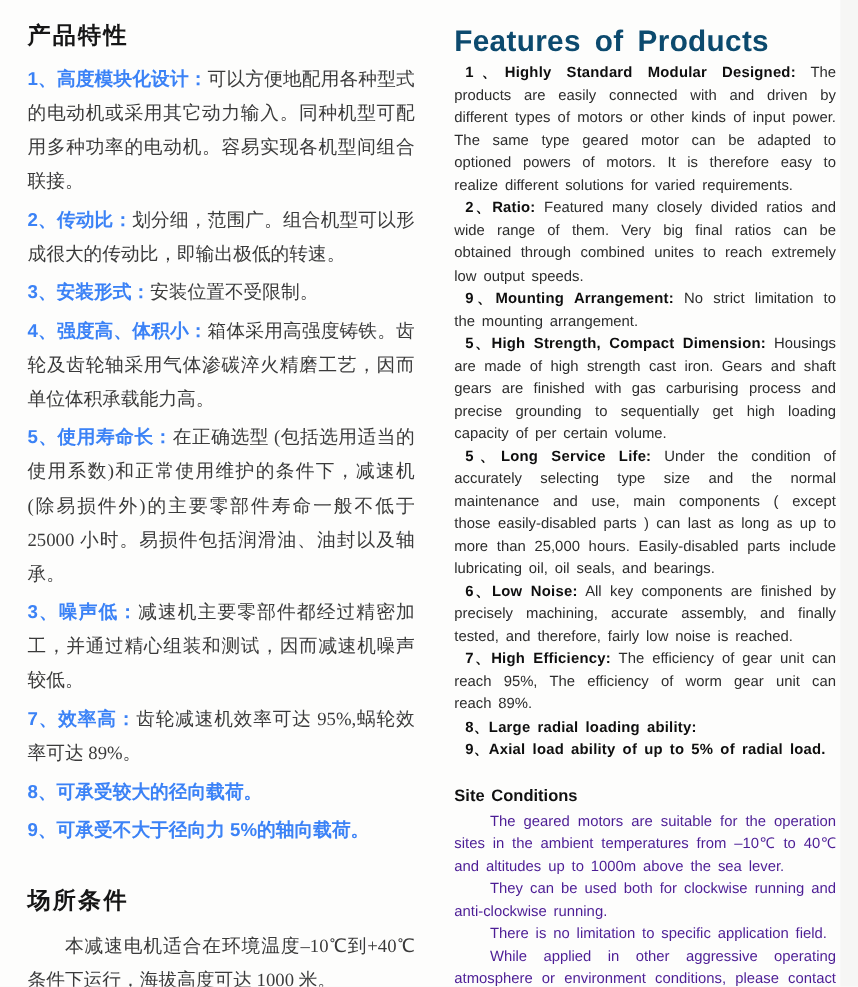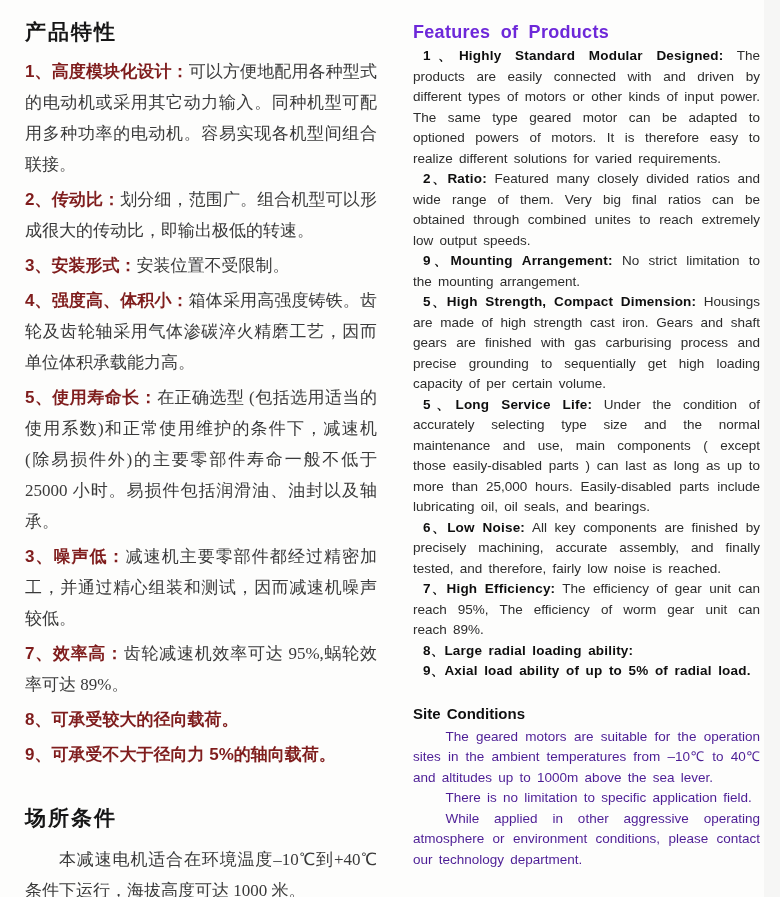--- a/index.html
+++ b/index.html
@@ -36,21 +36,21 @@
     font-family: "Liberation Serif", serif;
     font-size: 17px;
     line-height: 31px;
     text-align: justify;
     color: #3a3a3a;
     margin-bottom: 4px;
   }
   .zh-item b {
     font-family: "Liberation Sans", sans-serif;
     font-weight: bold;
-    color: #7f1d1d;
+    color: #3b82f6;
   }
   .zh-subtitle {
     font-family: "Liberation Sans", sans-serif;
     font-size: 21px;
     font-weight: bold;
     color: #161616;
     letter-spacing: 2px;
     margin-top: 34px;
     margin-bottom: 12px;
   }
@@ -65,23 +65,23 @@
   }
   
   .col-right {
     position: absolute;
     left: 413px;
     top: 8px;
     width: 347px;
   }
   .en-title {
     font-family: "Liberation Sans", sans-serif;
-    font-size: 18px;
+    font-size: 27px;
     font-weight: bold;
-    color: #6d28d9;
+    color: #0c4a6e;
     word-spacing: 5px;
     letter-spacing: 0.3px;
     margin-top: 14px;
     margin-bottom: 3px;
   }
   .en-item {
     font-family: "Liberation Sans", sans-serif;
     font-size: 13.5px;
     line-height: 20.5px;
     text-align: justify;
@@ -143,17 +143,18 @@
     <p class="en-item"><b>9、Mounting Arrangement:</b> <span>No strict limitation to the mounting arrangement.</span></p>
     <p class="en-item"><b>5、High Strength, Compact Dimension:</b> <span>Housings are made of high strength cast iron. Gears and shaft gears are finished with gas carburising process and precise grounding to sequentially get high loading capacity of per certain volume.</span></p>
     <p class="en-item"><b>5、Long Service Life:</b> <span>Under the condition of accurately selecting type size and the normal maintenance and use, main components ( except those easily-disabled parts ) can last as long as up to more than 25,000 hours. Easily-disabled parts include lubricating oil, oil seals, and bearings.</span></p>
     <p class="en-item"><b>6、Low Noise:</b> <span>All key components are finished by precisely machining, accurate assembly, and finally tested, and therefore, fairly low noise is reached.</span></p>
     <p class="en-item"><b>7、High Efficiency:</b> <span>The efficiency of gear unit can reach 95%, The efficiency of worm gear unit can reach 89%.</span></p>
     <p class="en-item"><b>8、Large radial loading ability:</b> <span></span></p>
     <p class="en-item"><b>9、Axial load ability of up to 5% of radial load.</b> <span></span></p>
 
     <h2 class="en-subtitle">Site Conditions</h2>
     <p class="en-para">The geared motors are suitable for the operation sites in the ambient temperatures from –10℃ to 40℃ and altitudes up to 1000m above the sea lever.</p>
+    <p class="en-para">They can be used both for clockwise running and anti-clockwise running.</p>
     <p class="en-para">There is no limitation to specific application field.</p>
     <p class="en-para">While applied in other aggressive operating atmosphere or environment conditions, please contact our technology department.</p>
   </div>
 
 </div>
 
 </body></html>

